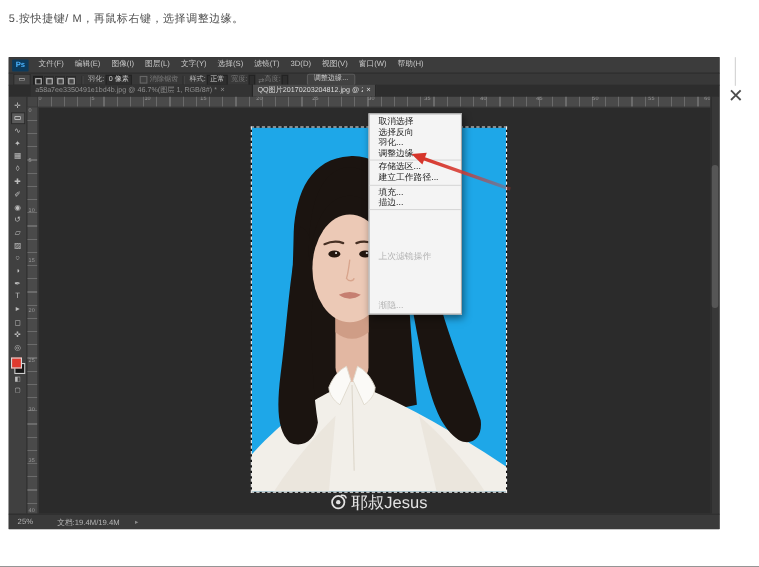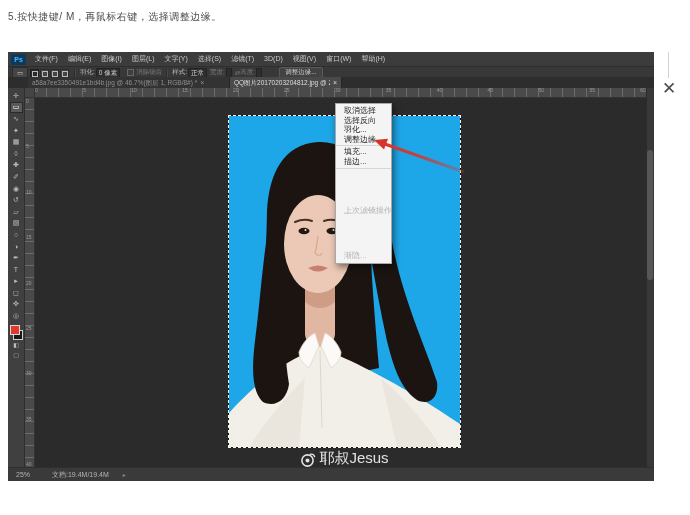--- a/index.html
+++ b/index.html
@@ -69,26 +69,26 @@
   #canvas{left:25px;top:88px;width:621px;height:379px;background:#2b2b2b;}
   #v-scrollbar{left:646px;top:88px;width:8px;height:379px;background:#383838;border-left:1px solid #2c2c2c;box-sizing:border-box;}
   #v-scroll-thumb{left:647px;top:150px;width:6px;height:130px;background:#565656;border-radius:3px;}
 
   
   #photo{left:229px;top:116px;width:231px;height:331px;box-shadow:0 0 0 1px rgba(0,0,0,0.55);}
   #photo svg{display:block;width:100%;height:100%;}
   #marching-ants{left:228px;top:115px;width:231px;height:331px;border:1px dashed rgba(255,255,255,0.95);pointer-events:none;z-index:6;}
 
   
-  #watermark{left:229px;top:448px;width:231px;height:20px;display:flex;align-items:flex-end;justify-content:center;
+  #watermark{left:229px;top:448px;width:231px;height:20px;display:flex;align-items:flex-start;justify-content:center;
              color:#e2e2e2;font-size:15px;z-index:4;}
   #watermark svg{margin-right:3px;}
 
   
-  #ctx-menu{left:335px;top:103px;width:57px;background:#f4f4f4;border:1px solid #a8a8a8;
+  #ctx-menu{left:335px;top:103px;width:85px;background:#f4f4f4;border:1px solid #a8a8a8;
             box-shadow:2px 3px 7px rgba(0,0,0,0.5);z-index:20;padding:2px 0;box-sizing:border-box;}
   .ctx-group{border-top:1px solid #d7d7d7;margin-top:1px;padding-top:1px;}
   .ctx-group:first-child{border-top:none;margin-top:0;padding-top:0;}
   .ctx-item{height:9.6px;line-height:9.6px;font-size:8px;color:#1d1d1d;padding-left:8px;white-space:nowrap;overflow:hidden;}
   .ctx-item.disabled{color:#b3b3b3;margin-top:36px;}
 
   
   #arrow-overlay{left:8px;top:52px;width:646px;height:429px;pointer-events:none;z-index:30;}
   #status-bar{left:8px;top:467px;width:646px;height:14px;background:#3a3a3a;border-top:1px solid #2f2f2f;box-sizing:border-box;
               display:flex;align-items:center;font-size:7px;color:#b5b5b5;}
@@ -260,20 +260,24 @@
 </div>
 
 <div class="abs" id="ctx-menu">
   <div class="ctx-group">
     <div class="ctx-item">取消选择</div>
     <div class="ctx-item">选择反向</div>
     <div class="ctx-item">羽化...</div>
     <div class="ctx-item">调整边缘...</div>
   </div>
   <div class="ctx-group">
+    <div class="ctx-item">存储选区...</div>
+    <div class="ctx-item">建立工作路径...</div>
+  </div>
+  <div class="ctx-group">
     <div class="ctx-item">填充...</div>
     <div class="ctx-item">描边...</div>
   </div>
   <div class="ctx-group">
     <div class="ctx-item disabled">上次滤镜操作</div>
     <div class="ctx-item disabled">渐隐...</div>
   </div>
 </div>
 
 <svg class="abs" id="arrow-overlay">

